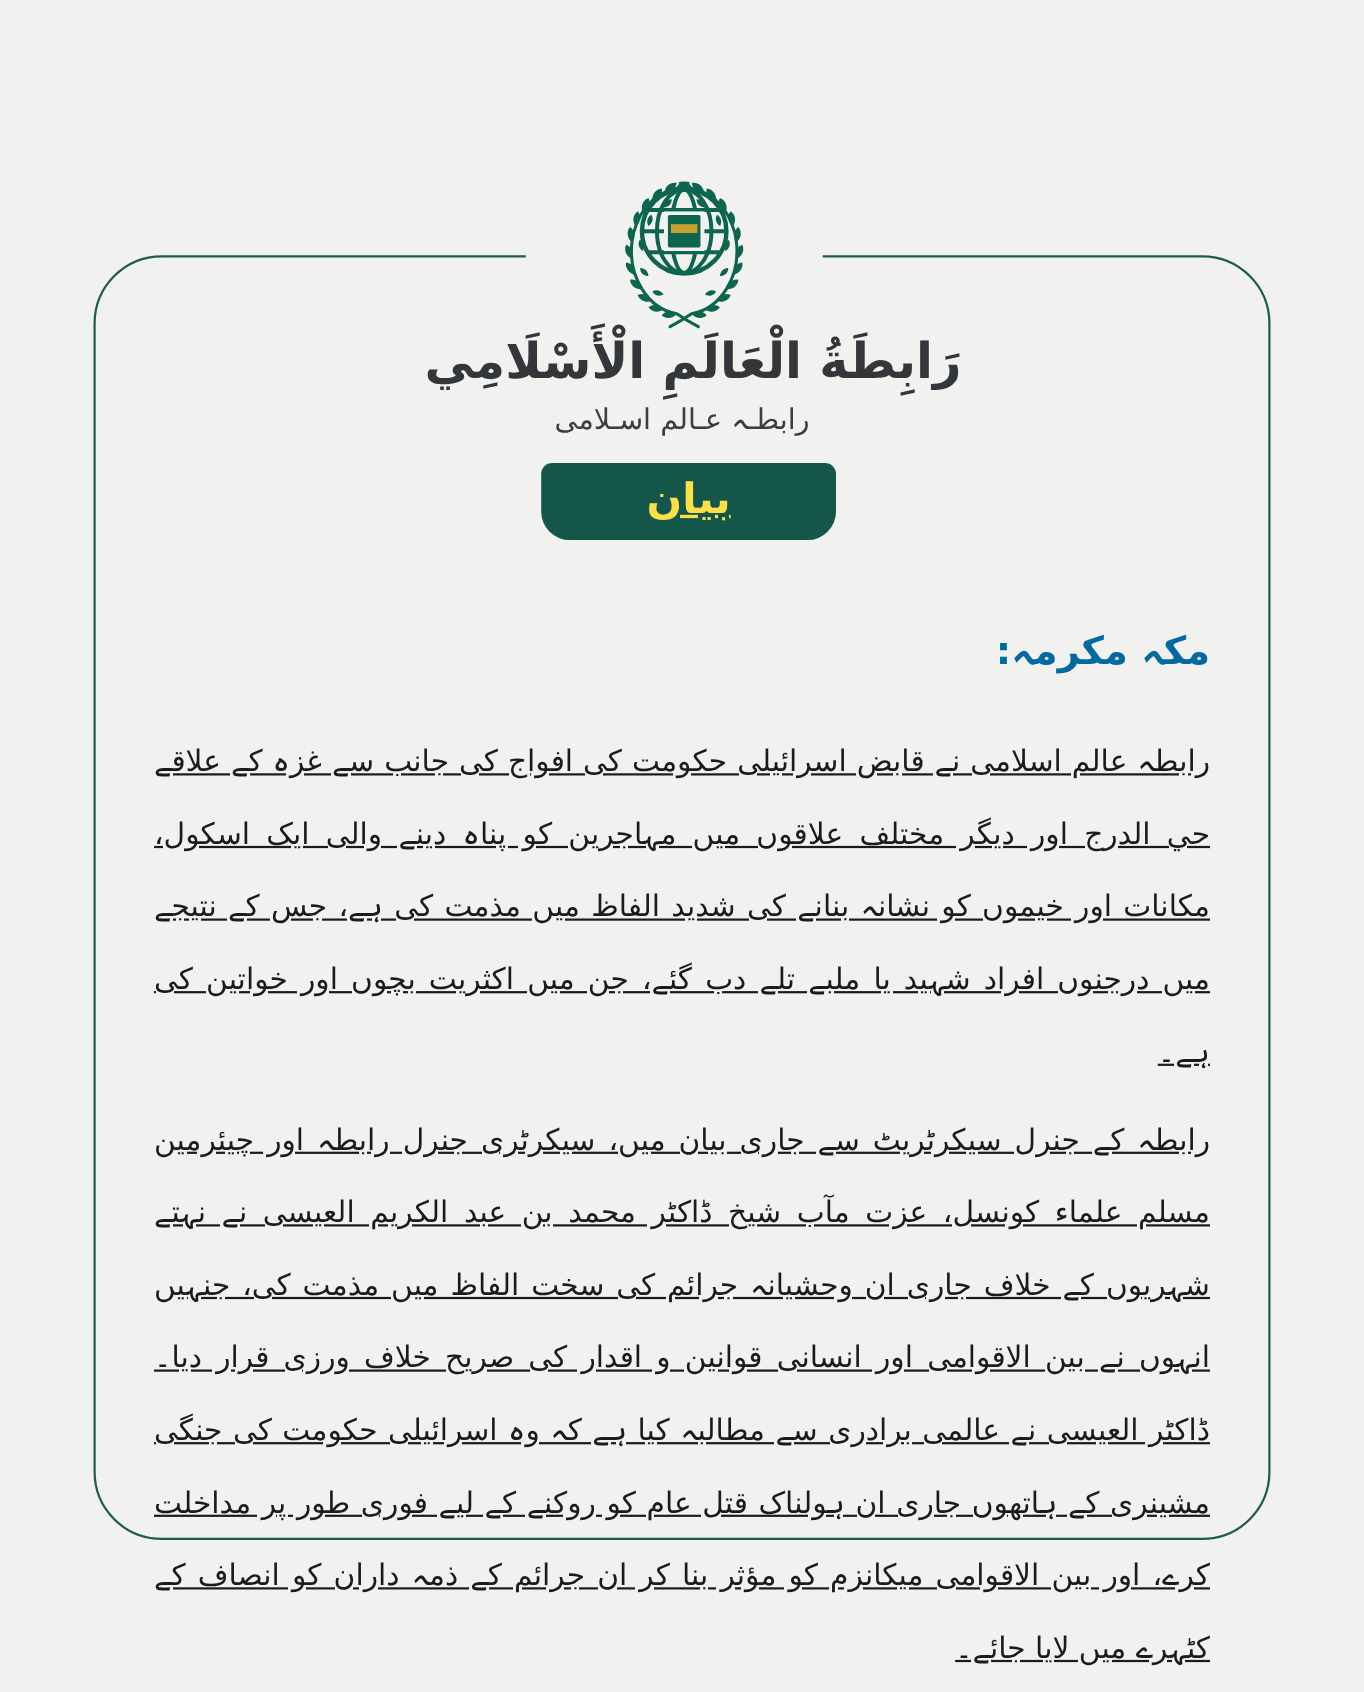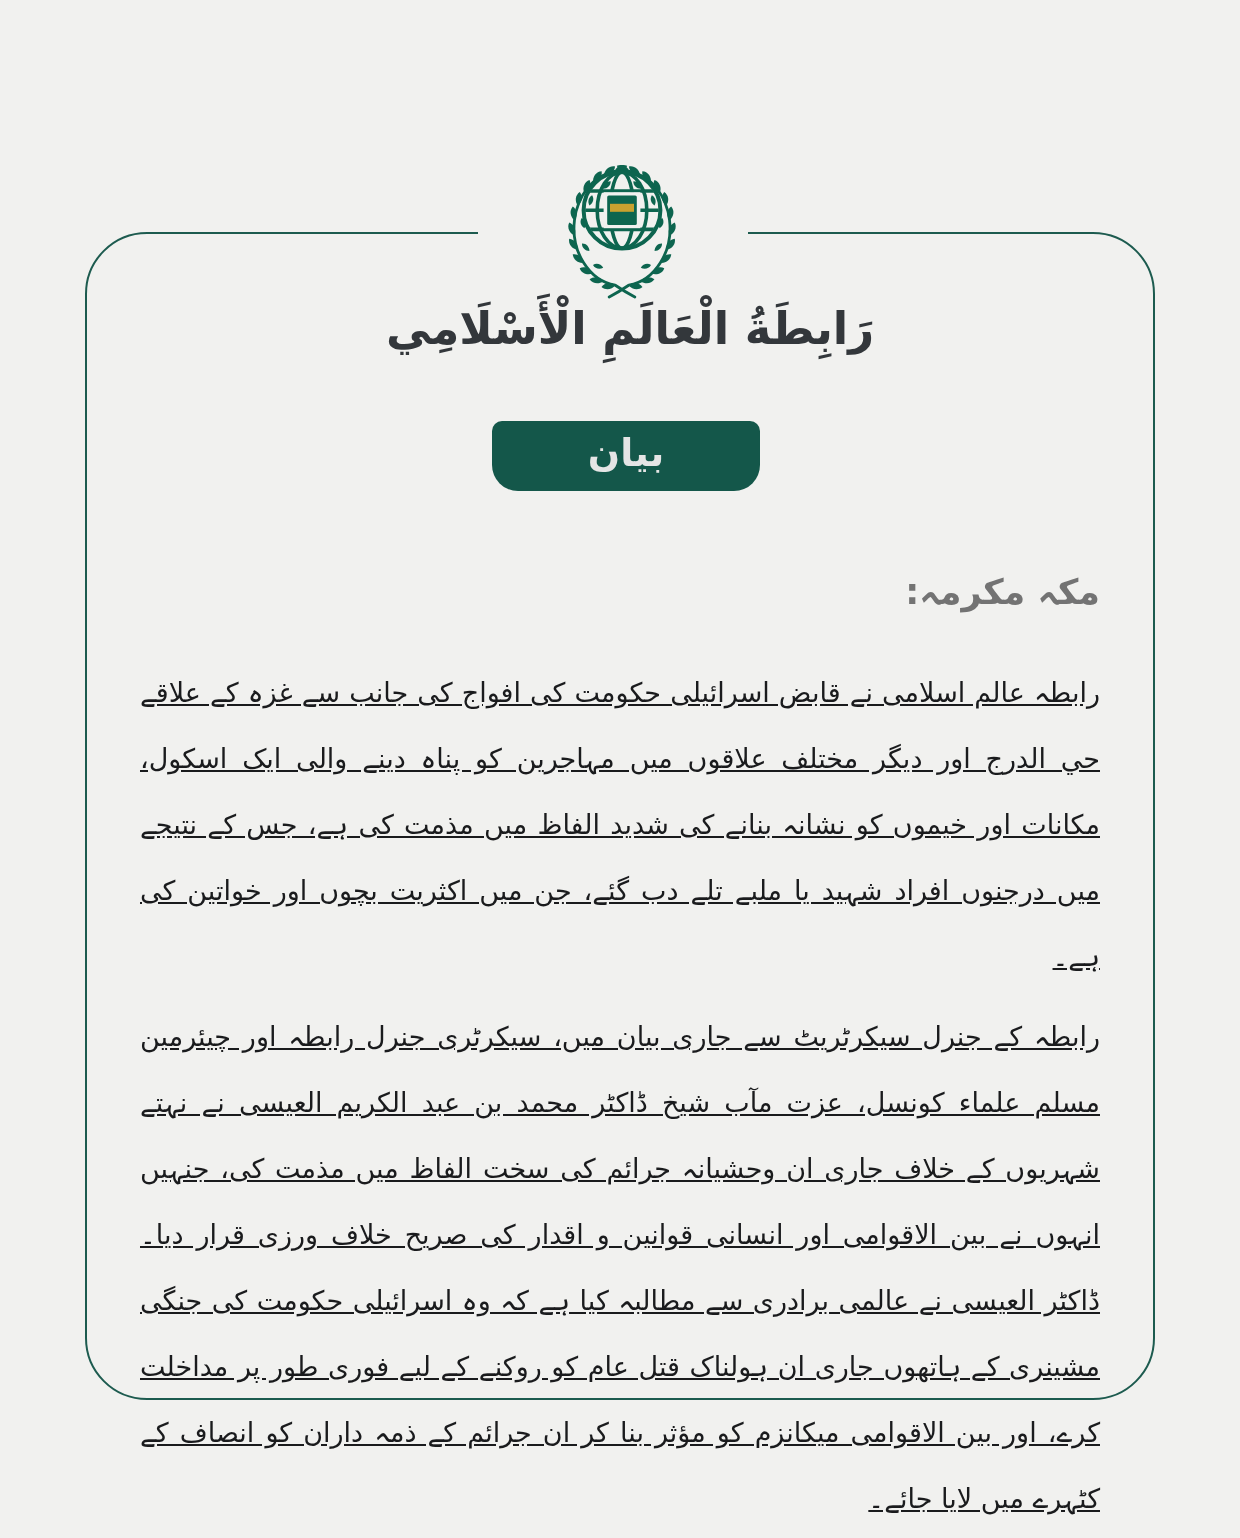--- a/index.html
+++ b/index.html
@@ -150,25 +150,26 @@
         </g>
       </g>
 
       <rect x="77" y="50" width="46" height="45" style="fill: rgb(241, 241, 239);"></rect>
       <rect x="81.5" y="54" width="37" height="37" rx="2" fill="currentColor"></rect>
       <rect x="85" y="64.5" width="30" height="10" style="fill: rgb(201, 161, 47);"></rect>
     </svg>
   </div>
 
   <div class="title-ar">رَابِطَةُ الْعَالَمِ الْأَسْلَامِي</div>
+  <div class="title-ur">رابطـہ عـالم اسـلامی</div>
 
   <div class="banner" style="background: rgb(20, 87, 74);">
-    <span style="color: #e5e5e5;">بیان</span>
+    <span style="color: #fde047; text-decoration: underline;">بیان</span>
   </div>
 
-  <div class="dateline" style="color: #737373;">مکہ مکرمہ:</div>
+  <div class="dateline" style="color: #0369a1;">مکہ مکرمہ:</div>
 
   <div class="body-text" style="color: rgb(26, 27, 29);">
     <p>رابطہ عالم اسلامی نے قابض اسرائیلی حکومت کی افواج کی جانب سے غزہ کے علاقے حي الدرج اور دیگر مختلف علاقوں میں مہاجرین کو پناہ دینے والی ایک اسکول، مکانات اور خیموں کو نشانہ بنانے کی شدید الفاظ میں مذمت کی ہے، جس کے نتیجے میں درجنوں افراد شہید یا ملبے تلے دب گئے، جن میں اکثریت بچوں اور خواتین کی ہے۔</p>
     <p>رابطہ کے جنرل سیکرٹریٹ سے جاری بیان میں، سیکرٹری جنرل رابطہ اور چیئرمین مسلم علماء کونسل، عزت مآب شیخ ڈاکٹر محمد بن عبد الکریم العیسی نے نہتے شہریوں کے خلاف جاری ان وحشیانہ جرائم کی سخت الفاظ میں مذمت کی، جنہیں انہوں نے بین الاقوامی اور انسانی قوانین و اقدار کی صریح خلاف ورزی قرار دیا۔ ڈاکٹر العیسی نے عالمی برادری سے مطالبہ کیا ہے کہ وہ اسرائیلی حکومت کی جنگی مشینری کے ہاتھوں جاری ان ہولناک قتل عام کو روکنے کے لیے فوری طور پر مداخلت کرے، اور بین الاقوامی میکانزم کو مؤثر بنا کر ان جرائم کے ذمہ داران کو انصاف کے کٹہرے میں لایا جائے۔</p>
   </div>
 
 </div>
 
 </body></html>

